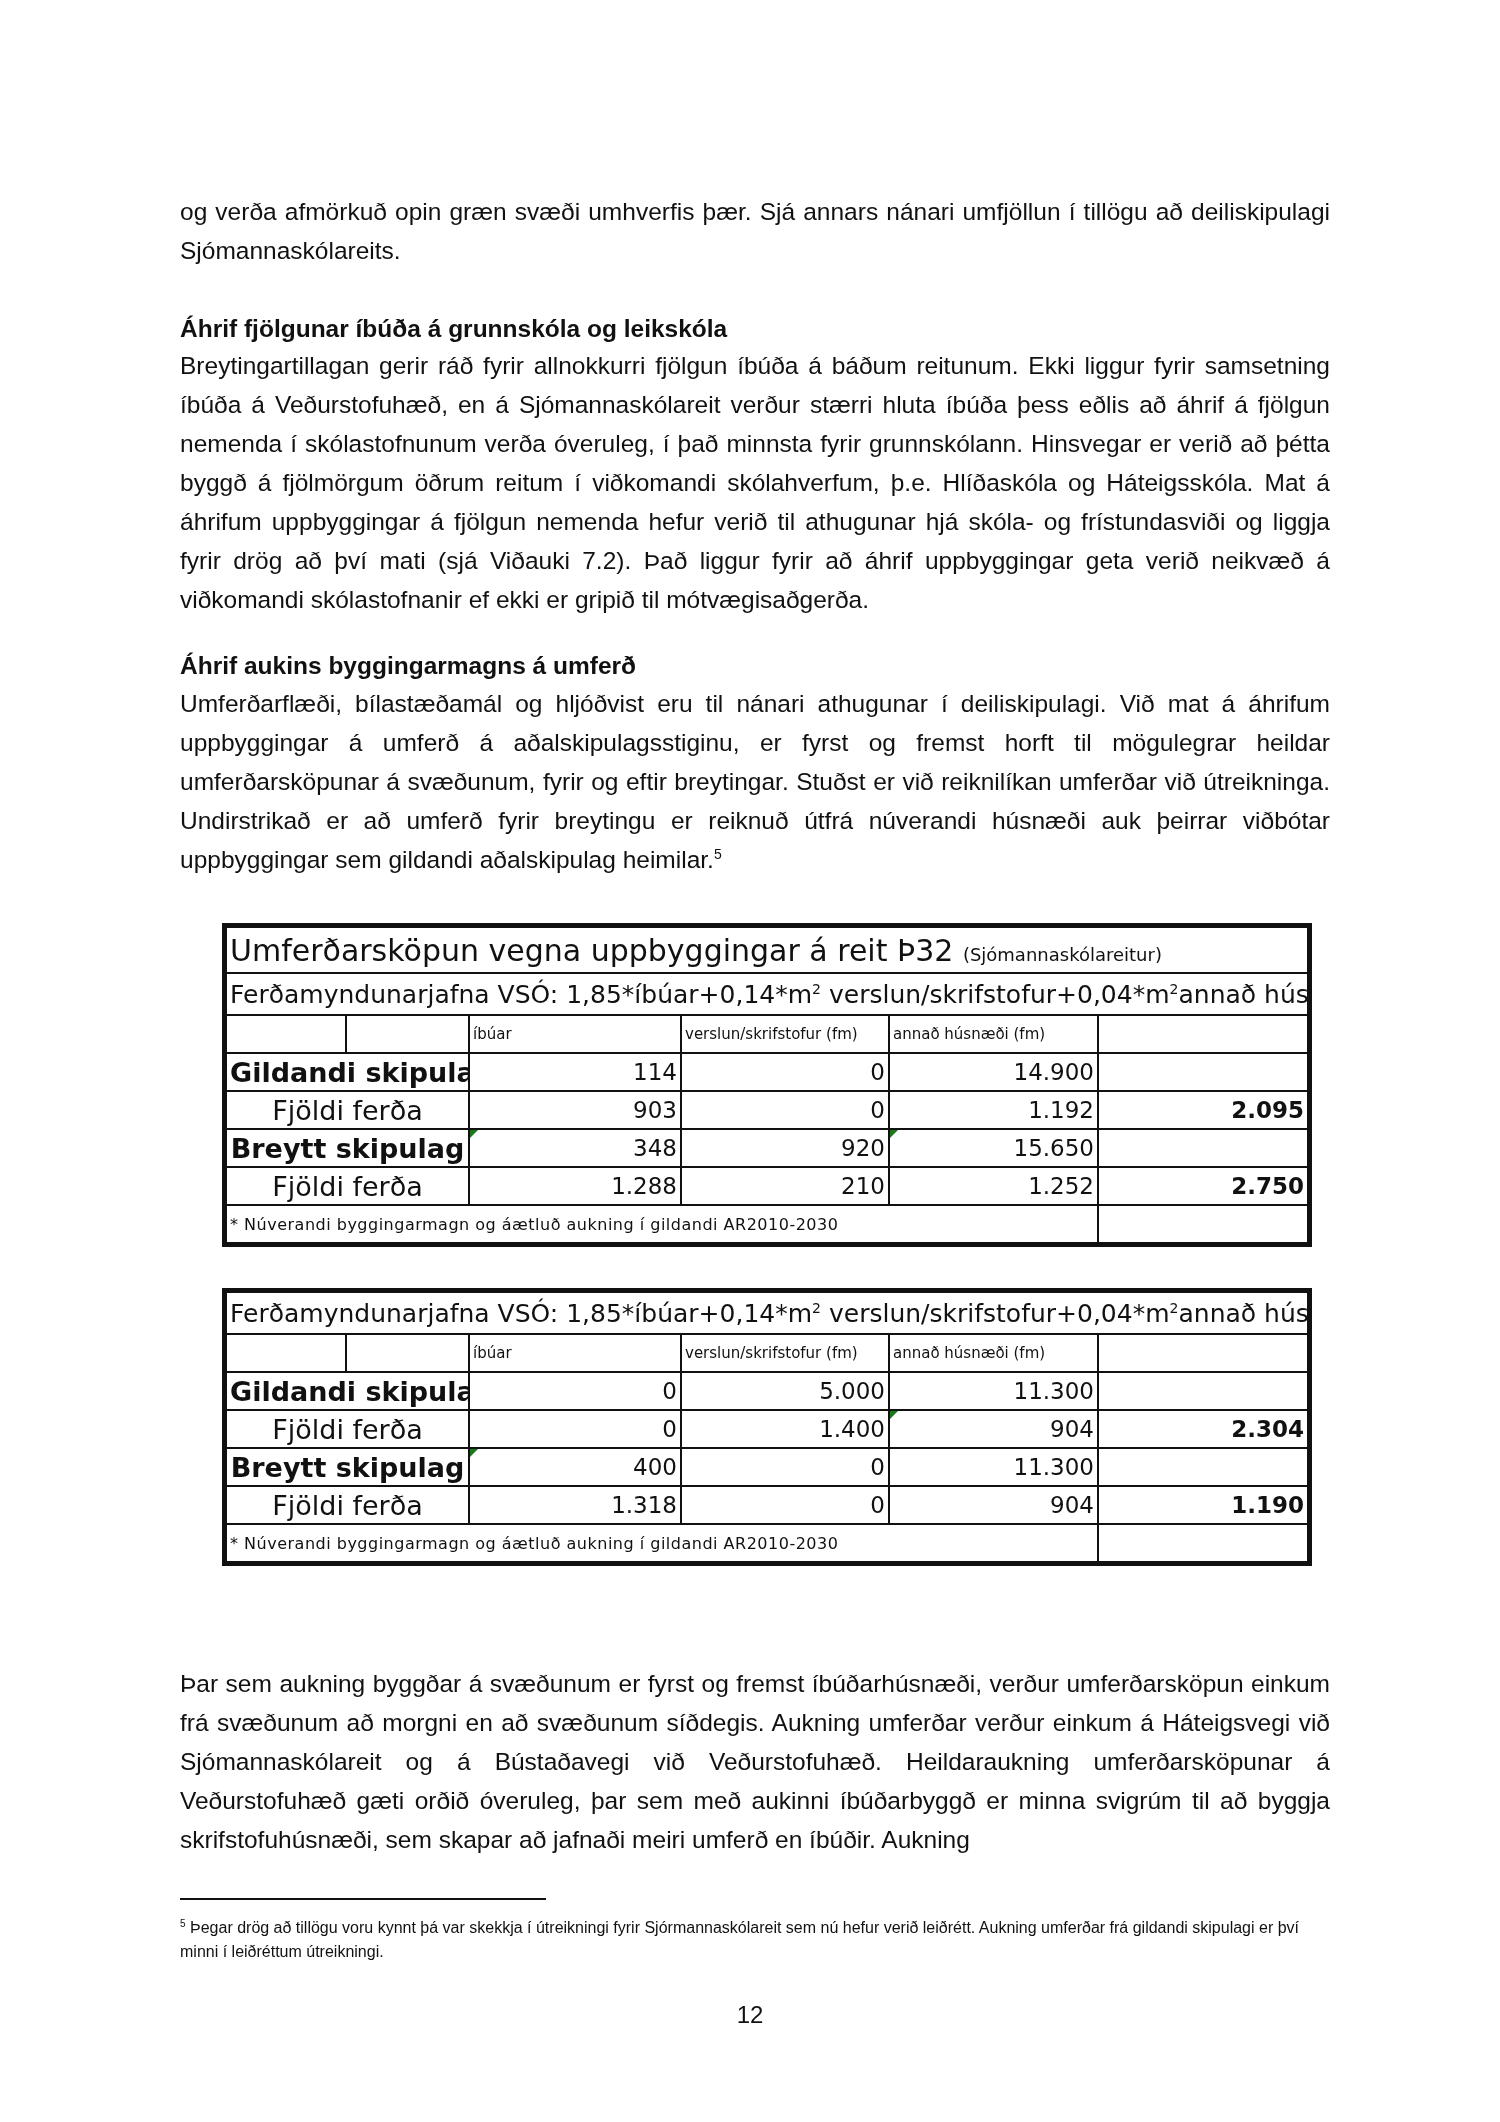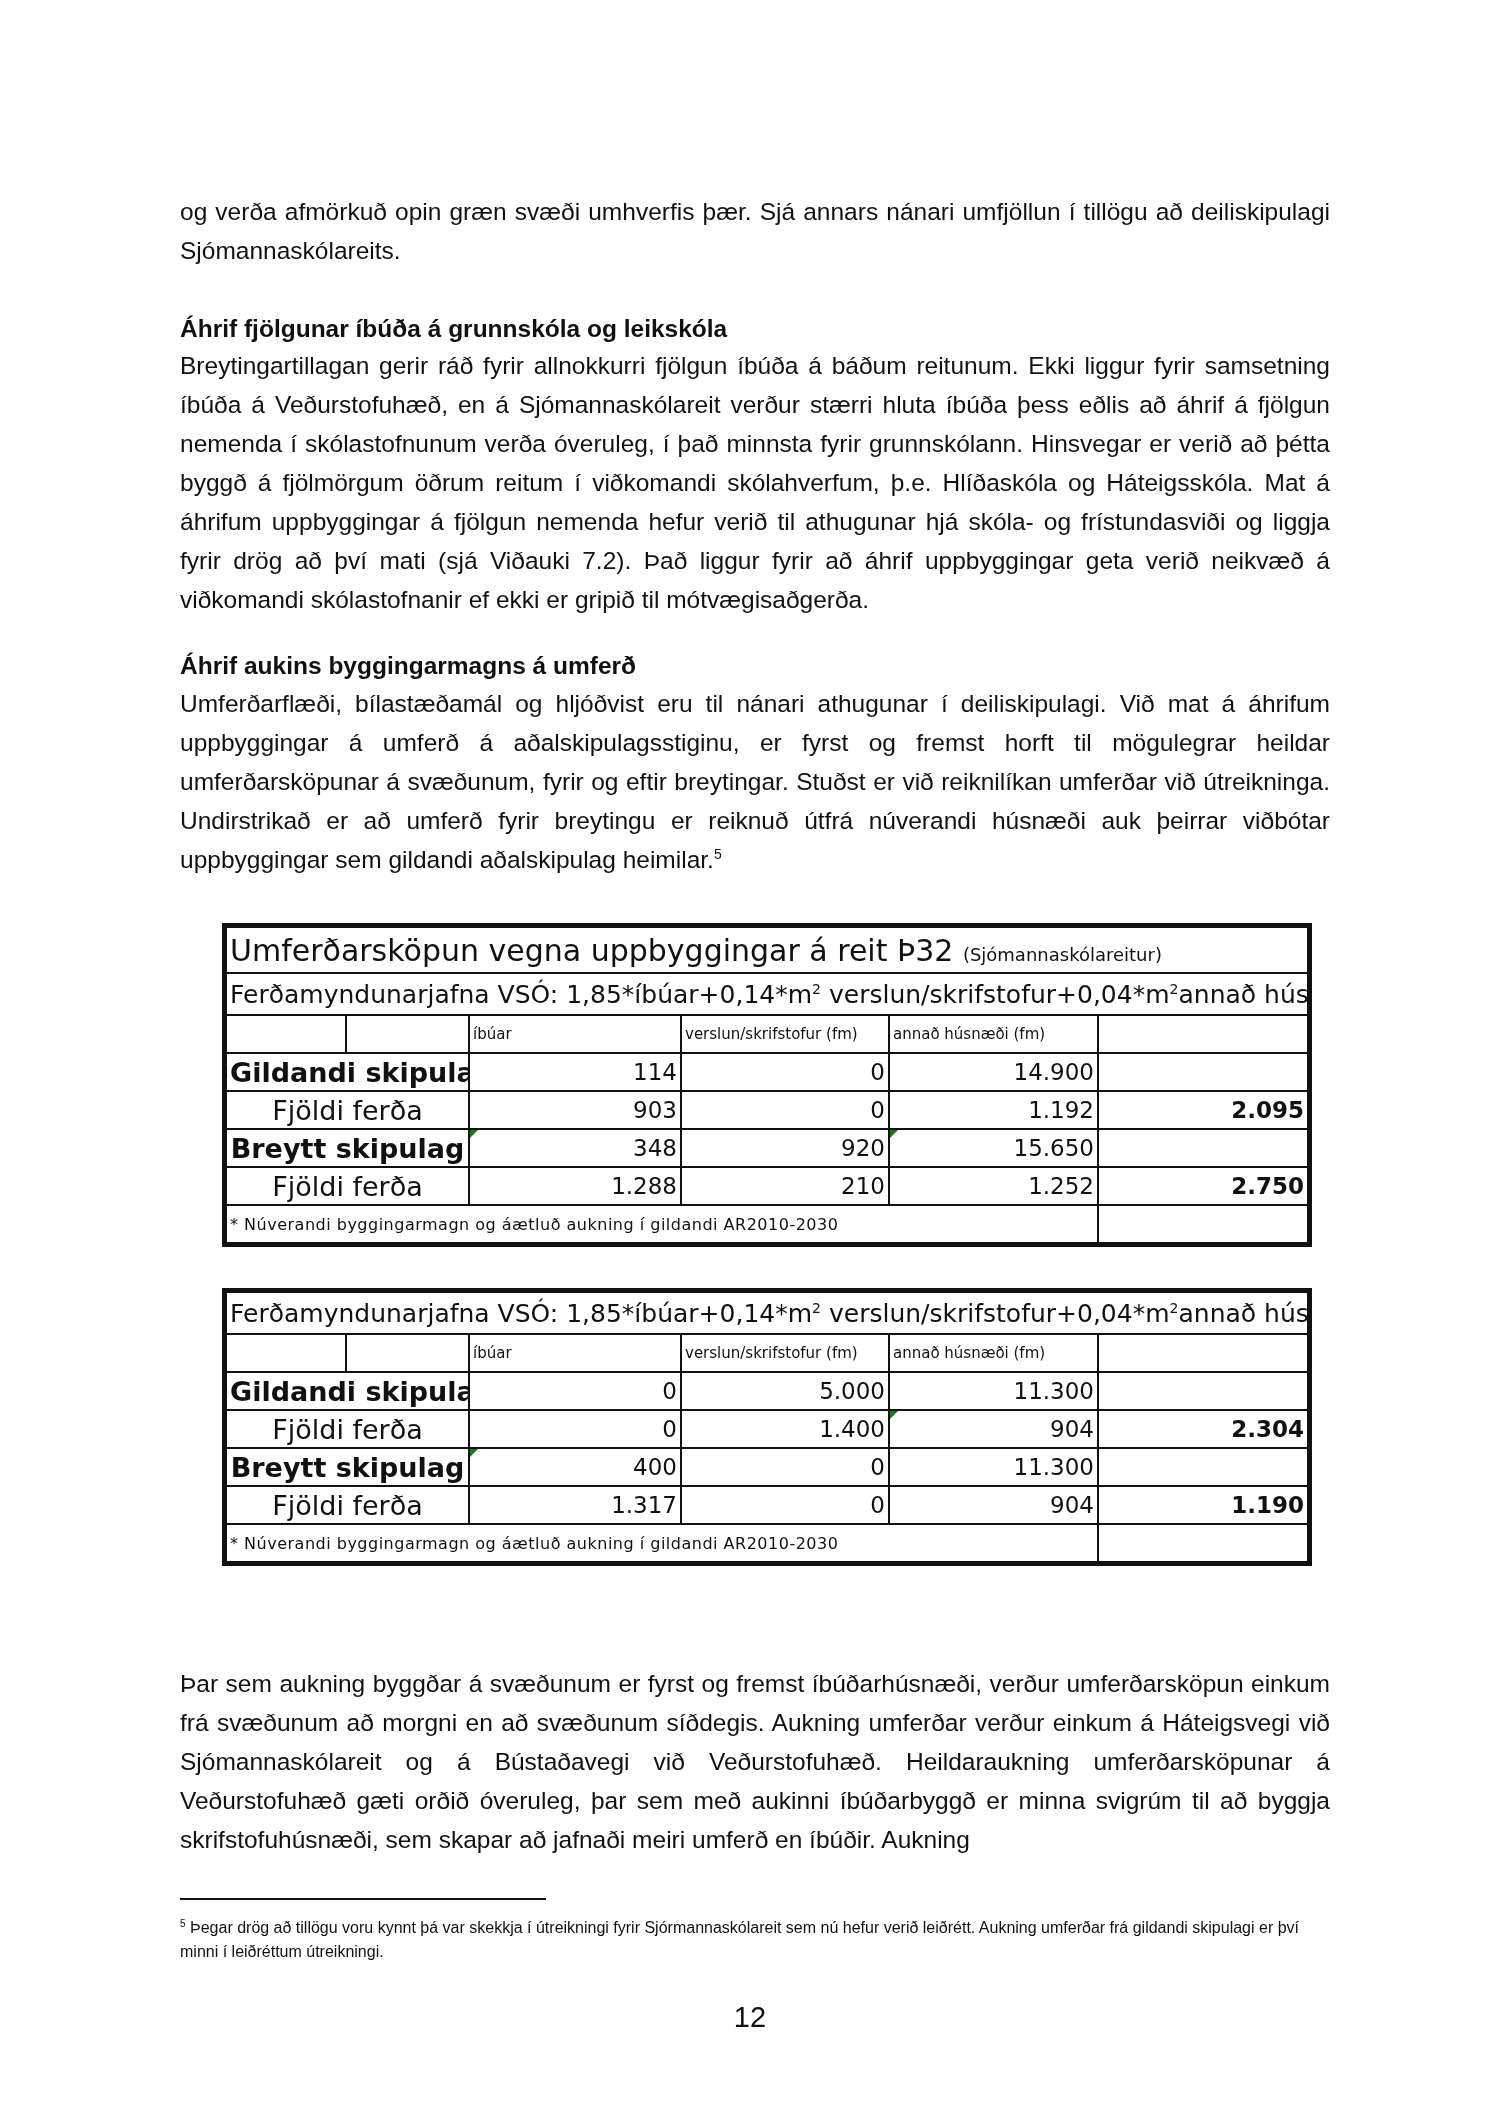--- a/index.html
+++ b/index.html
@@ -18,21 +18,21 @@
   .t-head td { font-size:15px; height:36px; }
   .lbl { text-align:center; font-size:27px; }
   .lbl.bold { font-weight:bold; }
   .num { text-align:right; font-size:23px; position:relative; }
   .num.bold { font-weight:bold;text-align:right; }
   .fn { font-size:16px; letter-spacing:0.5px; }
   .tri { position:absolute; left:0; top:0; width:0; height:0; border-top:8px solid #1a7a1a; border-right:8px solid transparent; }
   .footrule { position:absolute; left:180px; top:1882px; width:366px; height:2px; background:#111; }
   .footnote { position:absolute; left:180px; top:1900px; width:1150px; font-size:16px; line-height:24px; font-family:"Liberation Sans", sans-serif; }
   .footnote sup { font-size:10px; }
-  .pagenum { position:absolute; left:0; width:1500px; top:1985px; text-align:center; font-size:29px; font-family:"Liberation Sans", sans-serif; }
+  .pagenum { position:absolute; left:0; width:1500px; top:1985px; text-align:center; font-size:24px; font-family:"Liberation Sans", sans-serif; }
 </style>
 </head>
 <body>
 
 <div class="page">
 
   <div class="p" style="top:176px;">og verða afmörkuð opin græn svæði umhverfis þær. Sjá annars nánari umfjöllun í tillögu að deiliskipulagi Sjómannaskólareits.</div>
 
   <div class="h" style="top:293px;">Áhrif fjölgunar íbúða á grunnskóla og leikskóla</div>
   <div class="p" style="top:330px;">Breytingartillagan gerir ráð fyrir allnokkurri fjölgun íbúða á báðum reitunum. Ekki liggur fyrir samsetning íbúða á Veðurstofuhæð, en á Sjómannaskólareit verður stærri hluta íbúða þess eðlis að áhrif á fjölgun nemenda í skólastofnunum verða óveruleg, í það minnsta fyrir grunnskólann. Hinsvegar er verið að þétta byggð á fjölmörgum öðrum reitum í viðkomandi skólahverfum, þ.e. Hlíðaskóla og Háteigsskóla. Mat á áhrifum uppbyggingar á fjölgun nemenda hefur verið til athugunar hjá skóla- og frístundasviði og liggja fyrir drög að því mati (sjá Viðauki 7.2). Það liggur fyrir að áhrif uppbyggingar geta verið neikvæð á viðkomandi skólastofnanir ef ekki er gripið til mótvægisaðgerða.</div>
@@ -136,21 +136,21 @@
     </tr>
     <tr>
       <td colspan="2" class="lbl bold">Breytt skipulag</td>
       <td class="num"><span class="tri"></span><span>400</span></td>
       <td class="num">0</td>
       <td class="num">11.300</td>
       <td class="num bold"></td>
     </tr>
     <tr>
       <td colspan="2" class="lbl">Fjöldi ferða</td>
-      <td class="num">1.317</td>
+      <td class="num">1.318</td>
       <td class="num">0</td>
       <td class="num">904</td>
       <td class="num bold">1.190</td>
     </tr>
     <tr>
           <td colspan="5" class="fn">* Núverandi byggingarmagn og áætluð aukning í gildandi AR2010-2030</td>
           <td></td>
         </tr>
   </tbody>
     </table>

